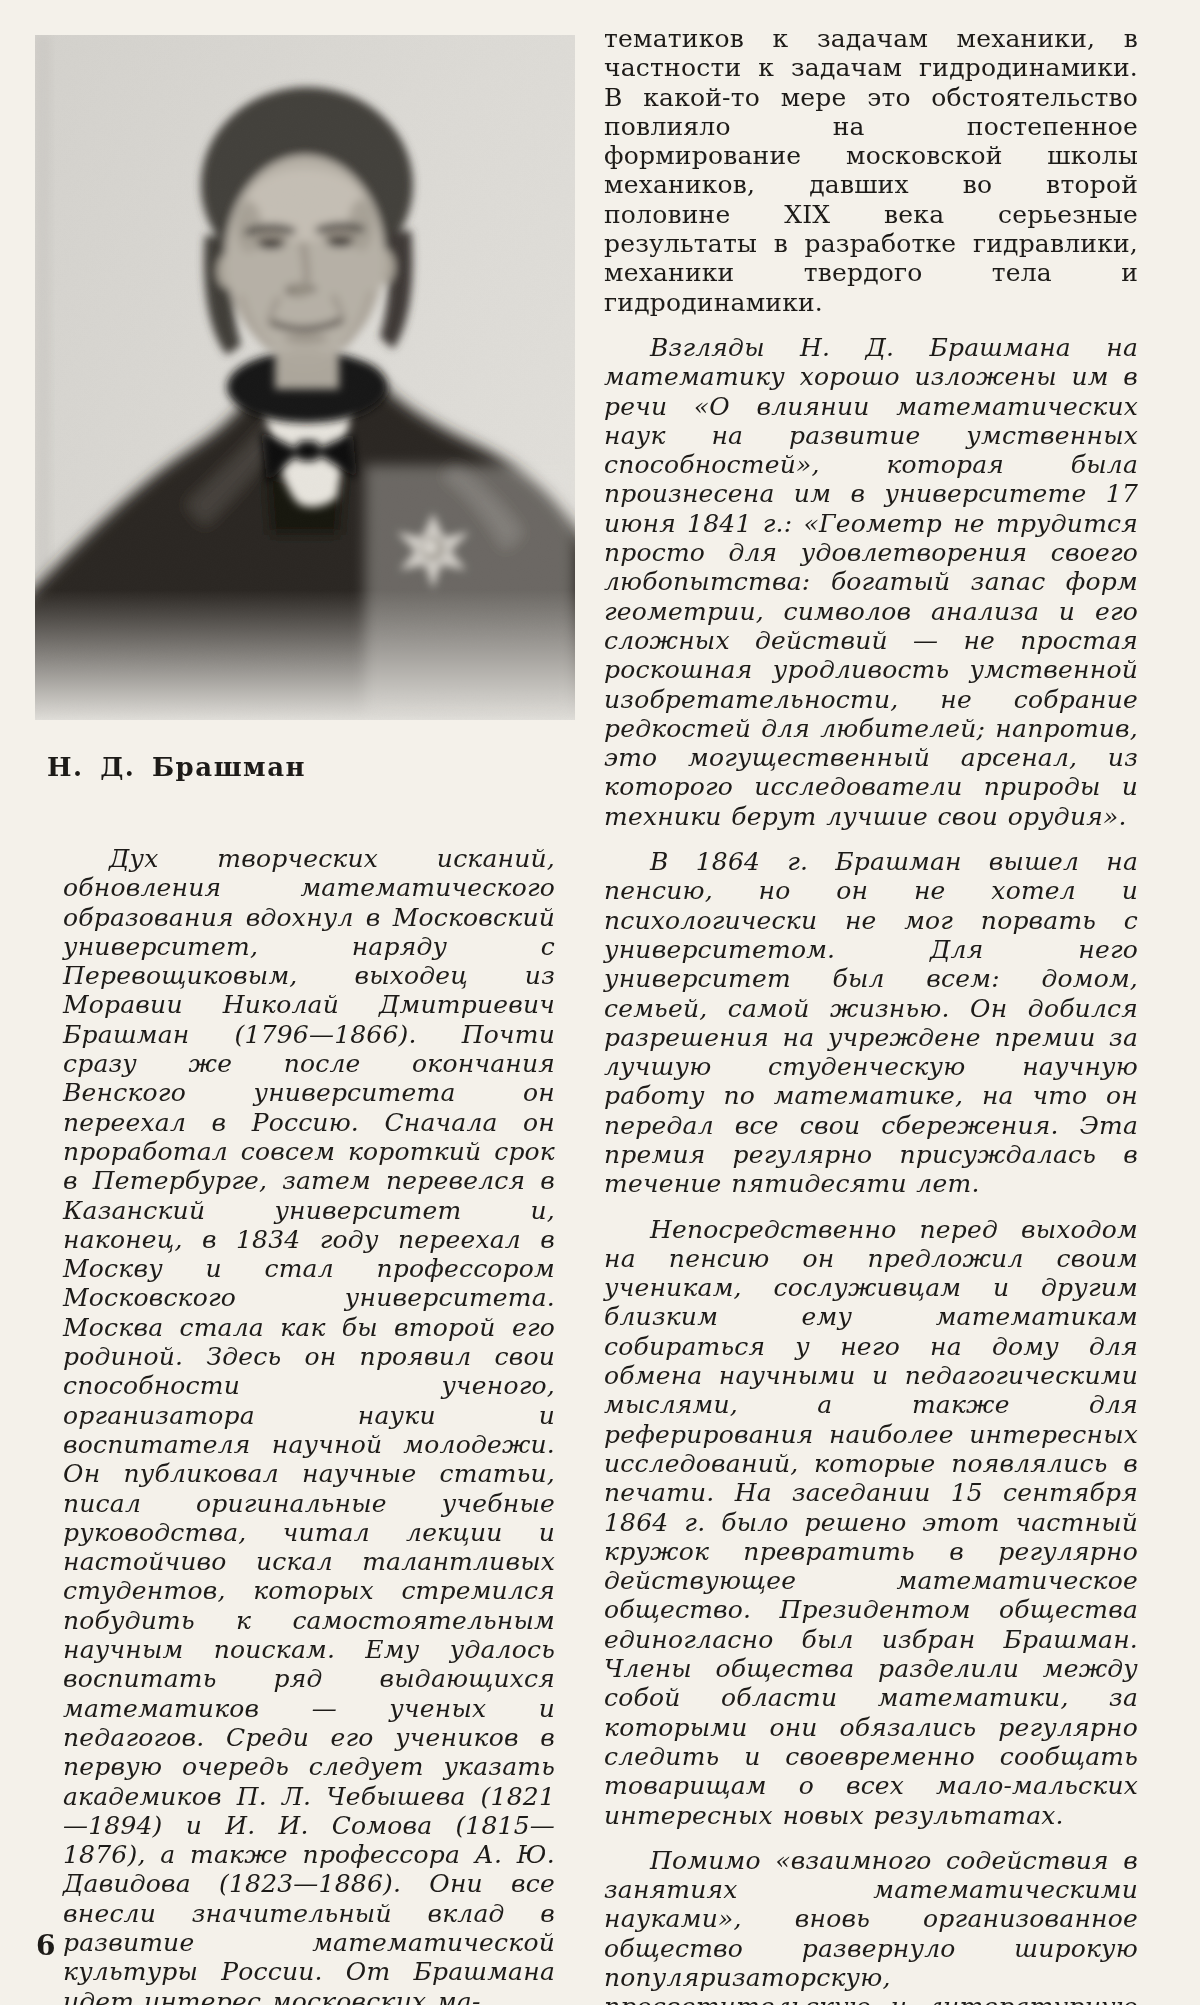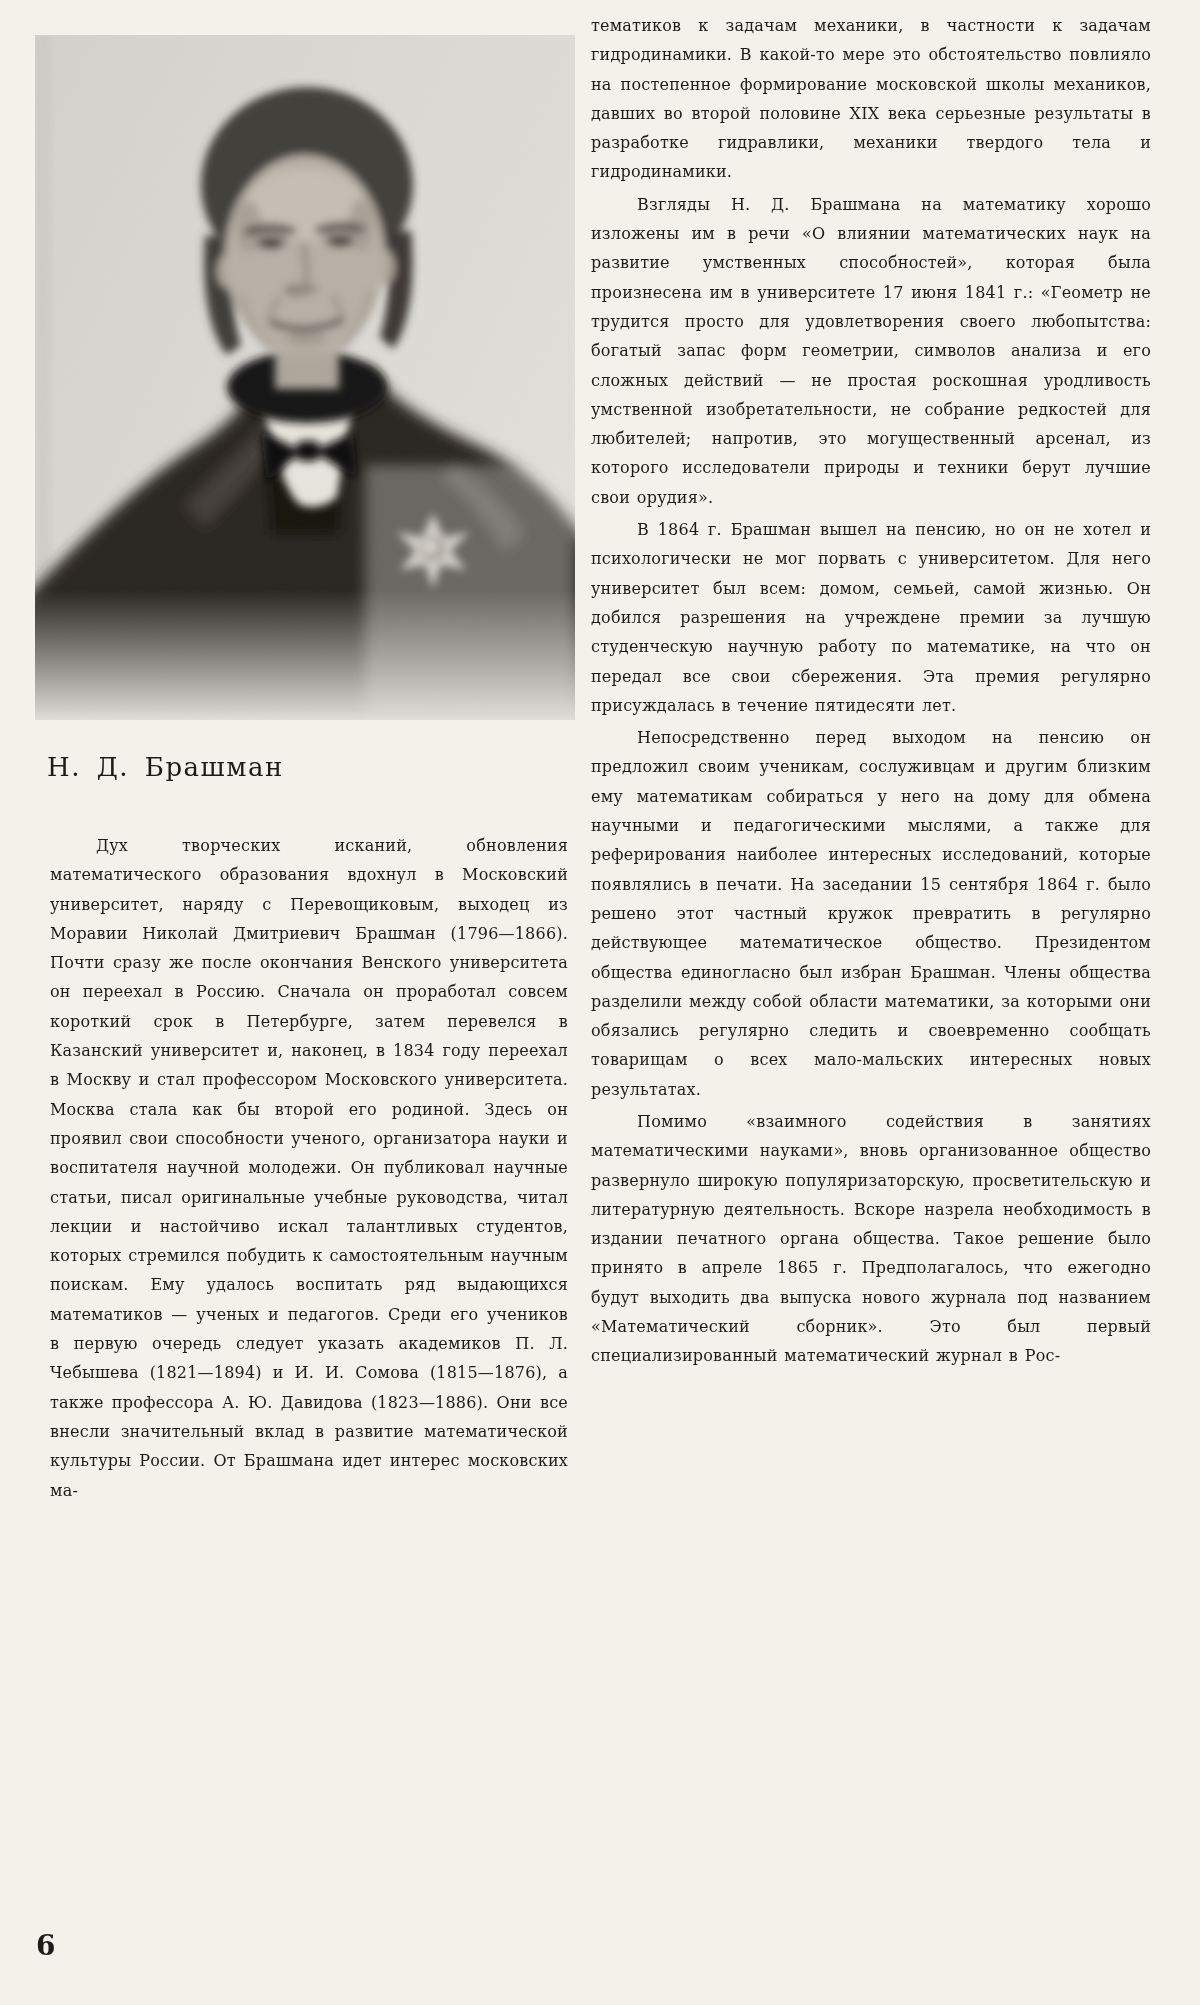--- a/index.html
+++ b/index.html
@@ -16,34 +16,34 @@
     -webkit-font-smoothing:antialiased;
   }
   .page{position:absolute;inset:0;overflow:hidden;}
   .photo{
     position:absolute;left:35px;top:35px;width:540px;height:685px;
     margin:0;padding:0;overflow:hidden;
   }
   .photo svg{display:block;width:100%;height:100%;}
   .caption{
     position:absolute;left:47px;top:752px;
-    font-weight:normal;font-size:26px;letter-spacing:1.5px;
+    font-weight:bold;font-size:26px;letter-spacing:1.5px;
     word-spacing:6px;
   }
   .col{position:absolute;}
   .col p{
-    margin:3px;padding:0;
+    margin:16px;padding:0;
     text-align:justify;
-    font-size:16px;
+    font-size:25px;
     line-height:29.3px;
     word-spacing:1.5px;
     letter-spacing:0.2px;
     hyphens:none;
   }
-  .col p.indent{text-indent:46px;}
+  .col p.indent{text-indent:46px;font-style:italic;}
   .col-left{left:47px;top:828px;width:524px;}
   .col-right{left:588px;top:8px;width:566px;}
   .page-number{
     position:absolute;left:36px;top:1929px;
     font-weight:bold;font-size:28px;
   }
 </style>
 </head>
 <body>
 

